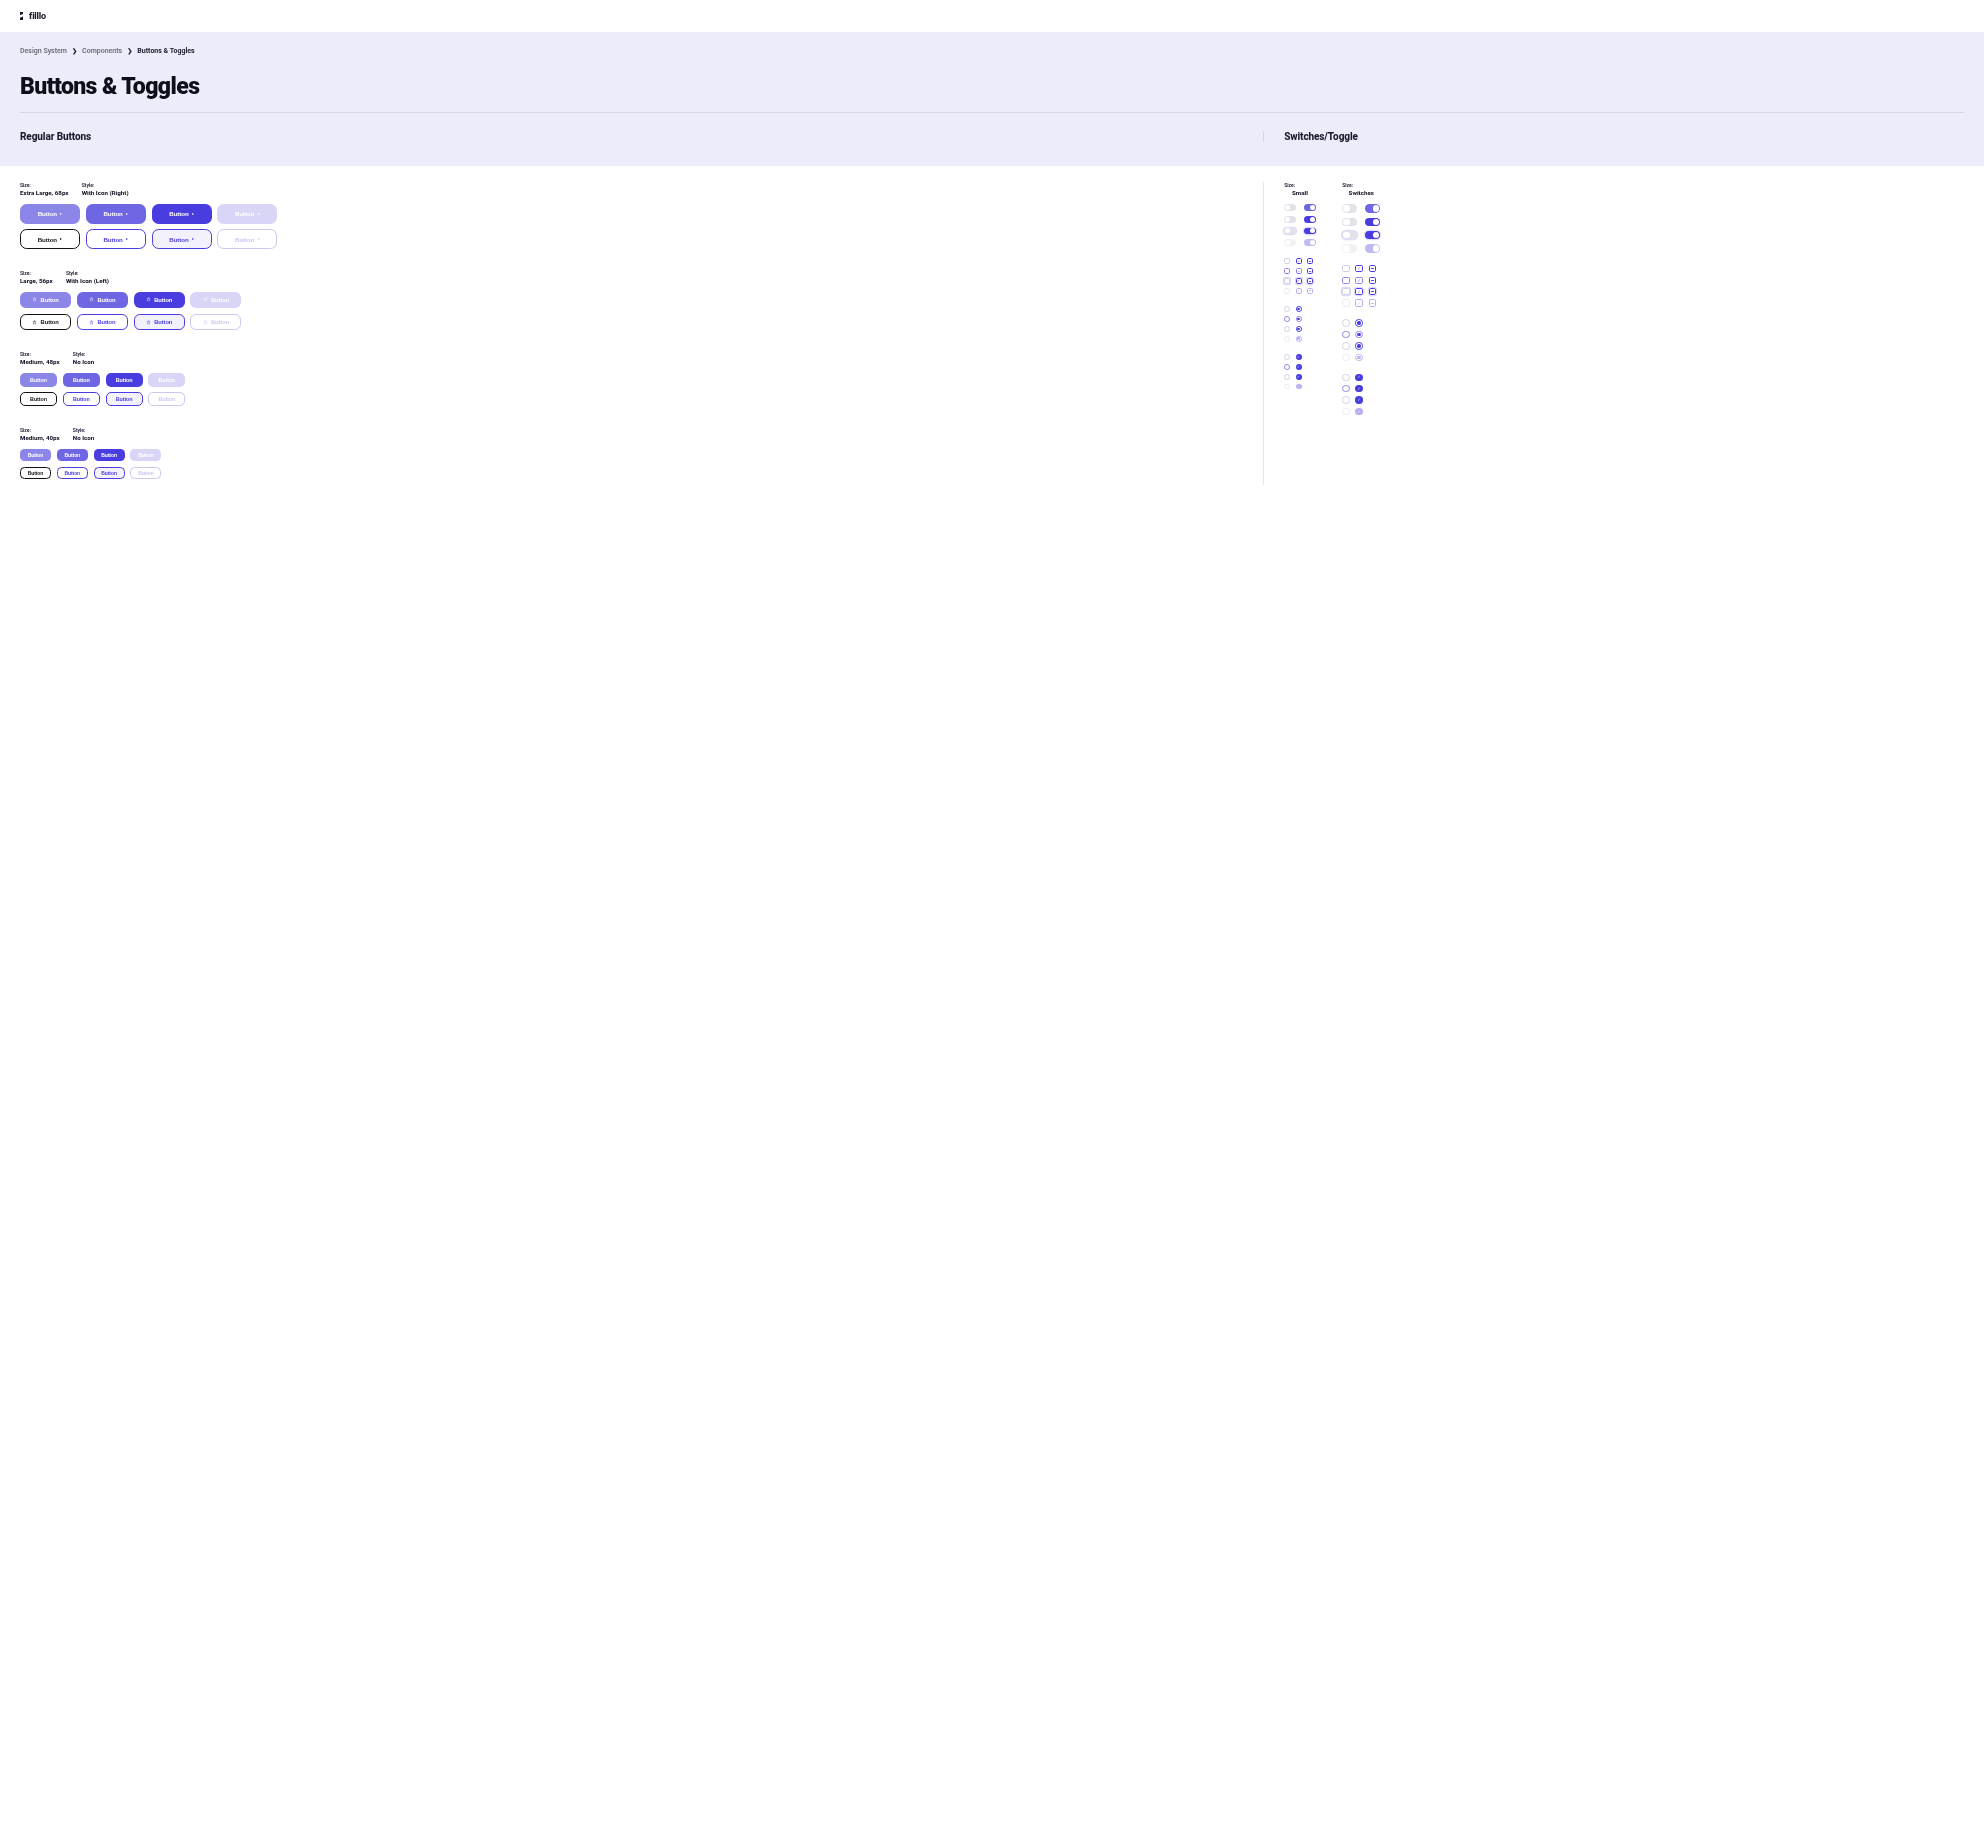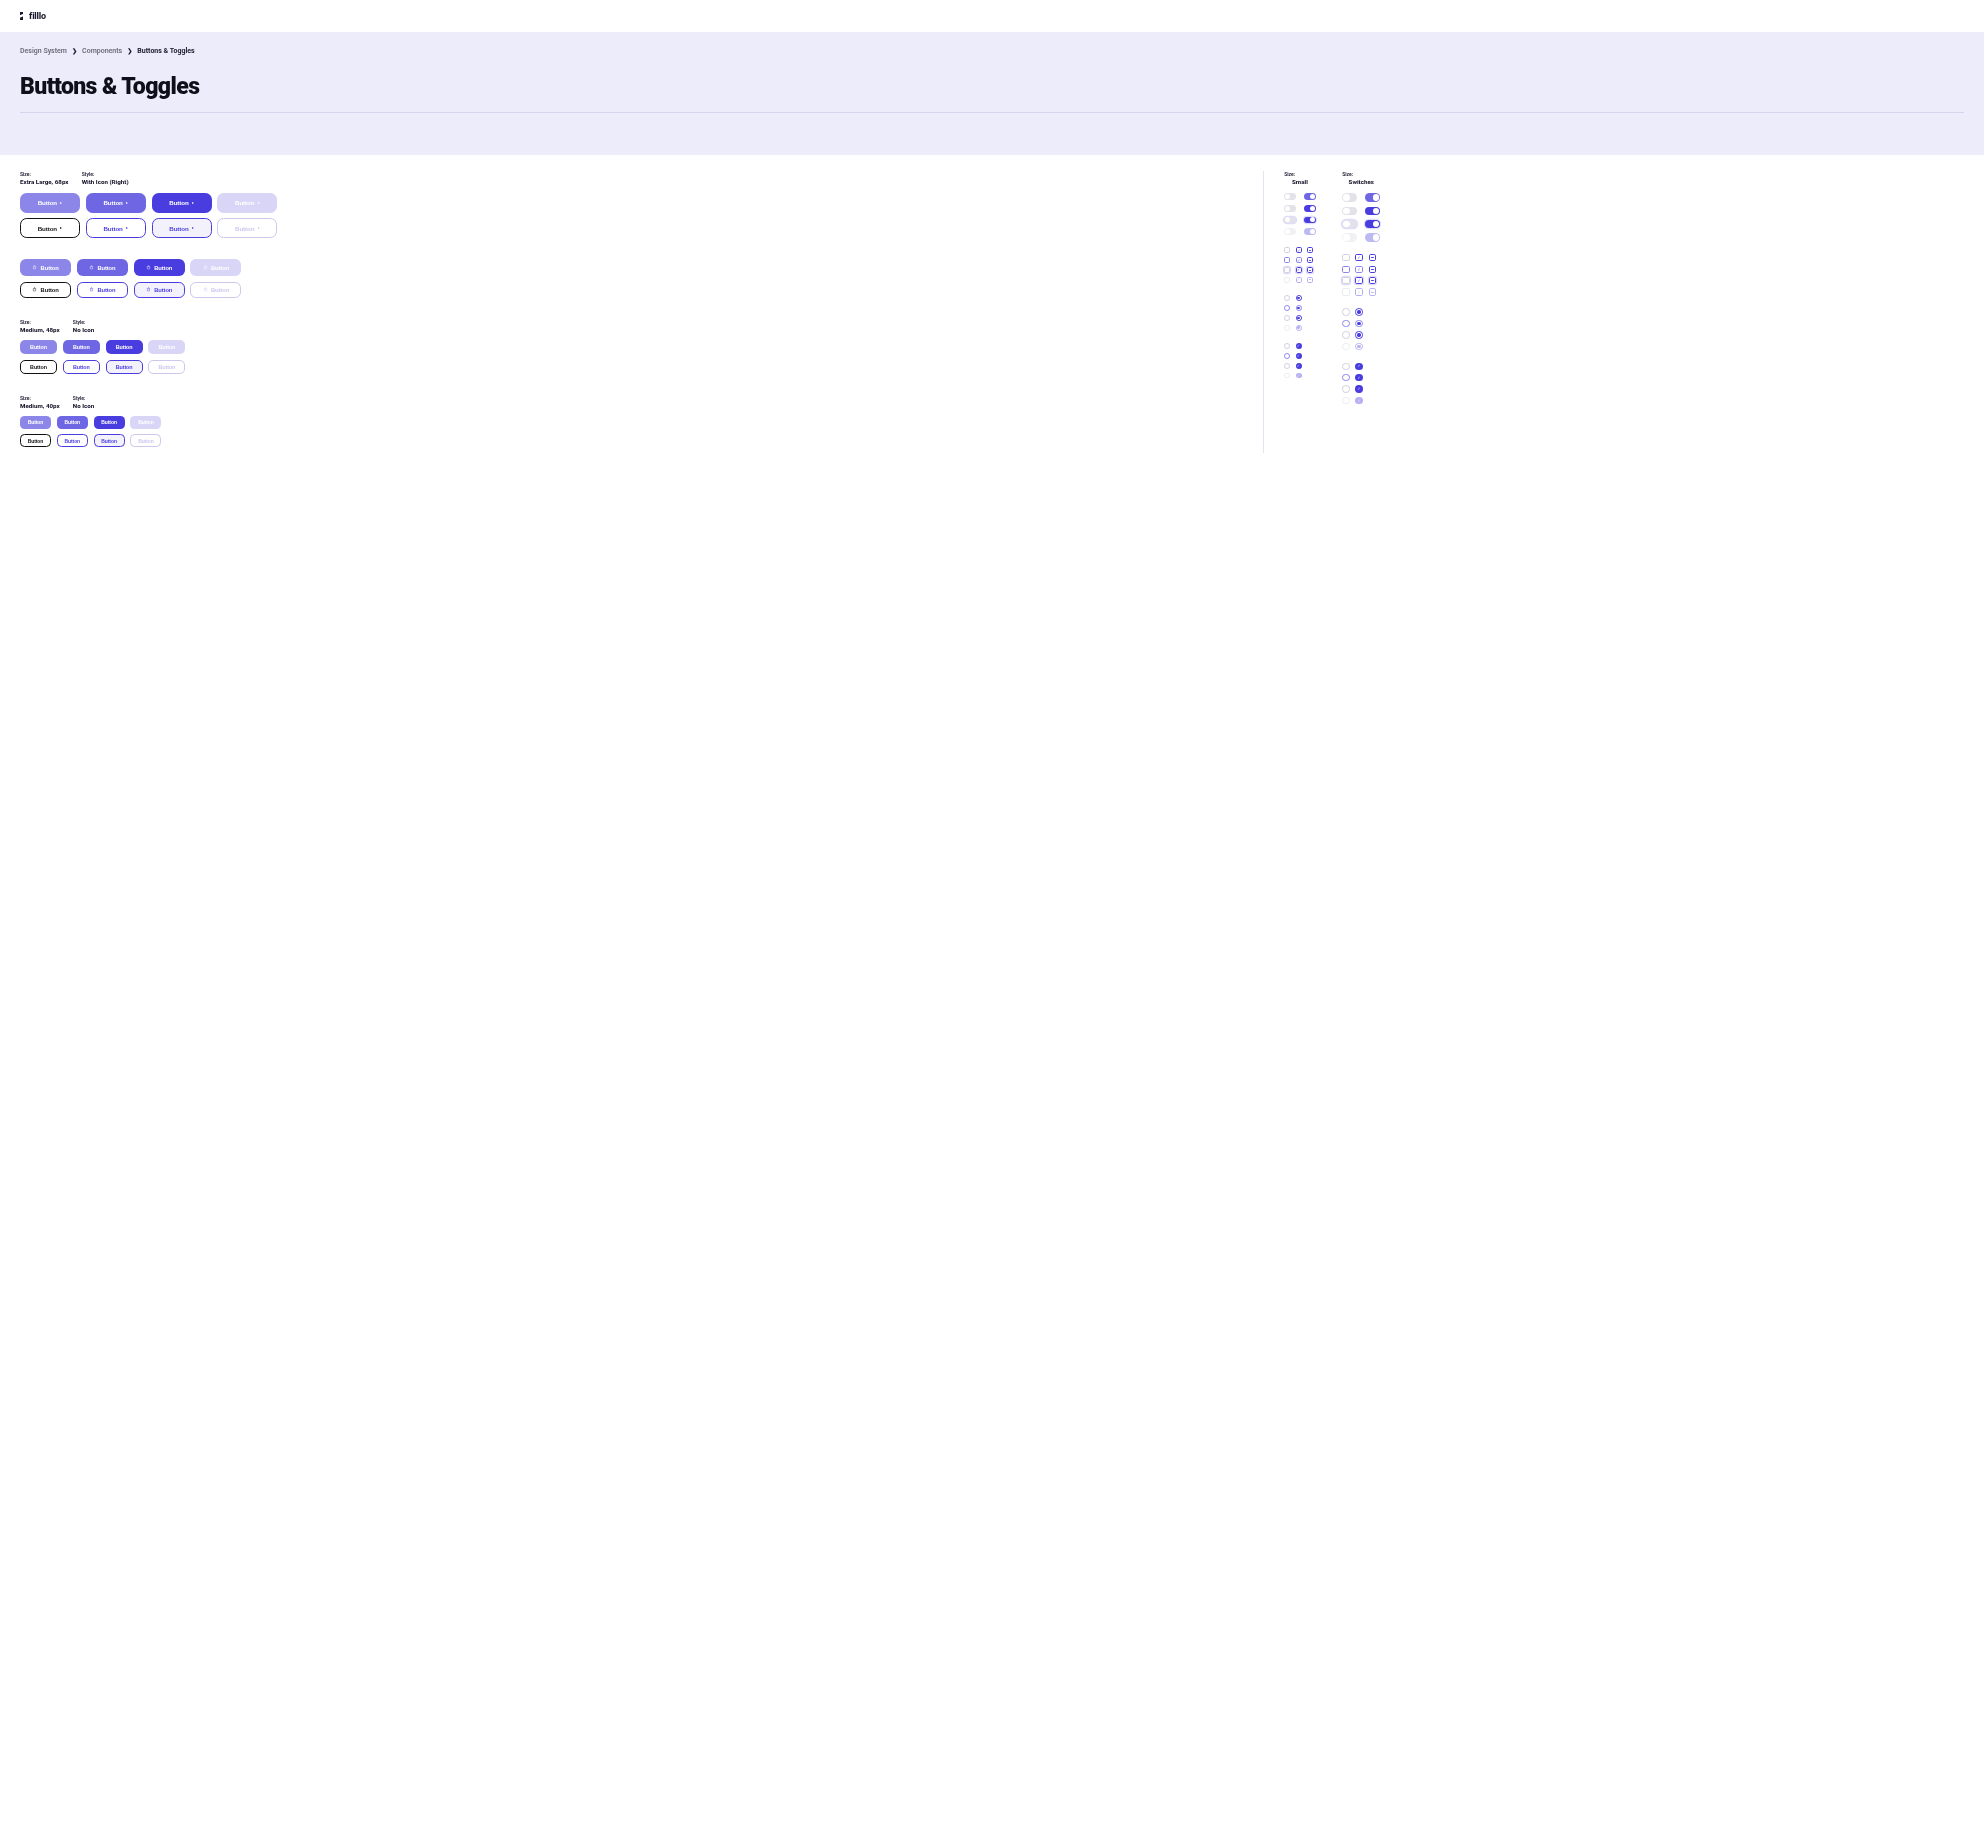--- a/index.html
+++ b/index.html
@@ -116,20 +116,28 @@
 <div class="hero">
   <div class="breadcrumb">
     <span class="bc-link">Design System</span>
     <span class="bc-sep">❯</span>
     <span class="bc-link">Components</span>
     <span class="bc-sep">❯</span>
     <span class="bc-current">Buttons &amp; Toggles</span>
   </div>
   <h1>Buttons &amp; Toggles</h1>
   <hr class="hero-divider">
+  <div class="hero-cols">
+    <div class="hero-left">
+        <h2>Regular Buttons</h2>
+      </div>
+    <div class="hero-right">
+        <h2>Switches/Toggle</h2>
+      </div>
+  </div>
 </div>
 
 <div class="page-body">
   <div class="col-left" id="buttons-col">
       <div class="meta">
         <div>
           <div class="k">Size:</div>
           <div class="v">Extra Large, 68px</div>
         </div>
         <div>
@@ -167,20 +175,30 @@
         <button class="btn xl v-outline-fill">
           <span>Button</span>
           <span class="icon-caret"></span>
         </button>
         <button class="btn xl v-outline-disabled">
           <span>Button</span>
           <span class="icon-caret"></span>
         </button>
       </div>
       <div class="section-gap"></div>
+      <div class="meta">
+        <div>
+          <div class="k">Size:</div>
+          <div class="v">Large, 56px</div>
+        </div>
+        <div>
+          <div class="k">Style:</div>
+          <div class="v">With Icon (Left)</div>
+        </div>
+      </div>
       <div class="btn-row">
         <button class="btn lg v-filled-light">
           <span class="icon-bag">
             <svg viewBox="0 0 24 24" fill="none">
               <path d="M6 8h12l-1 11H7L6 8z" stroke="currentColor" stroke-width="2"></path>
               <path d="M9 8V6a3 3 0 016 0v2" stroke="currentColor" stroke-width="2"></path>
             </svg>
           </span>
           <span>Button</span>
         </button>

